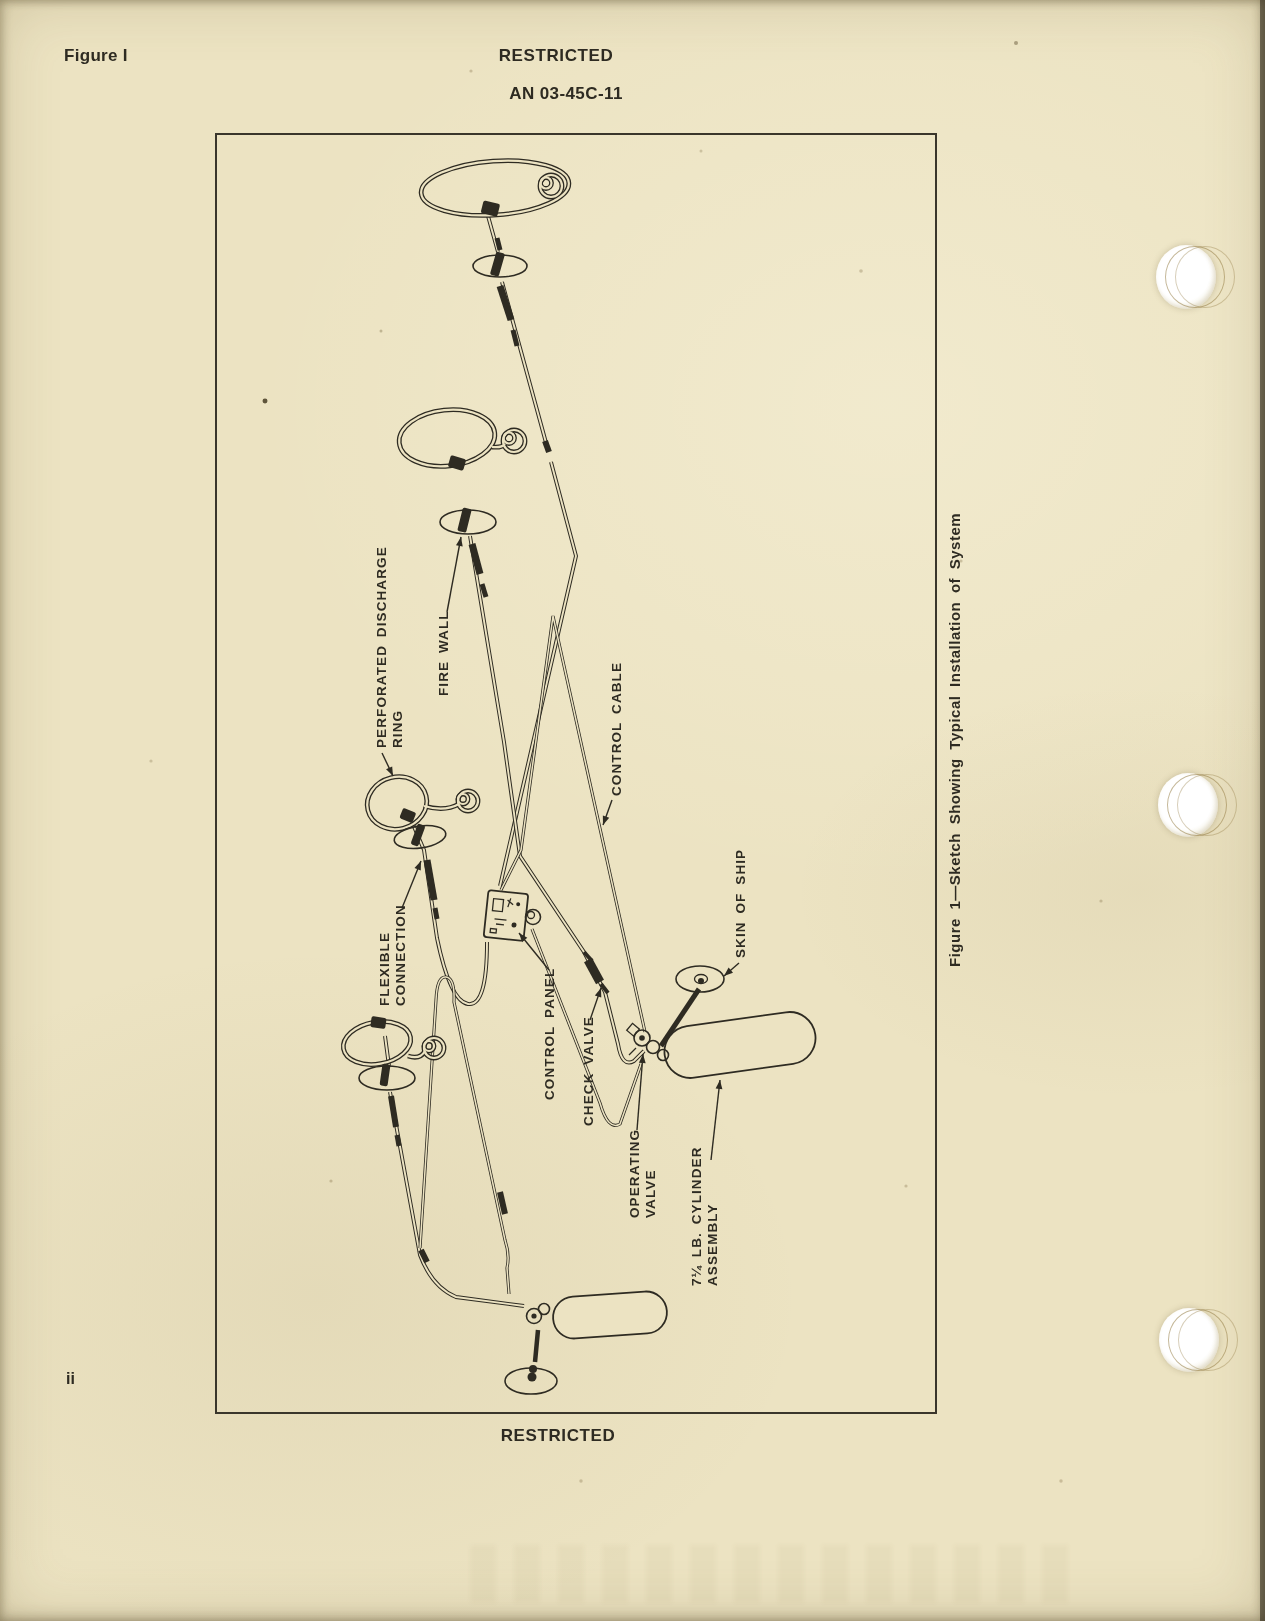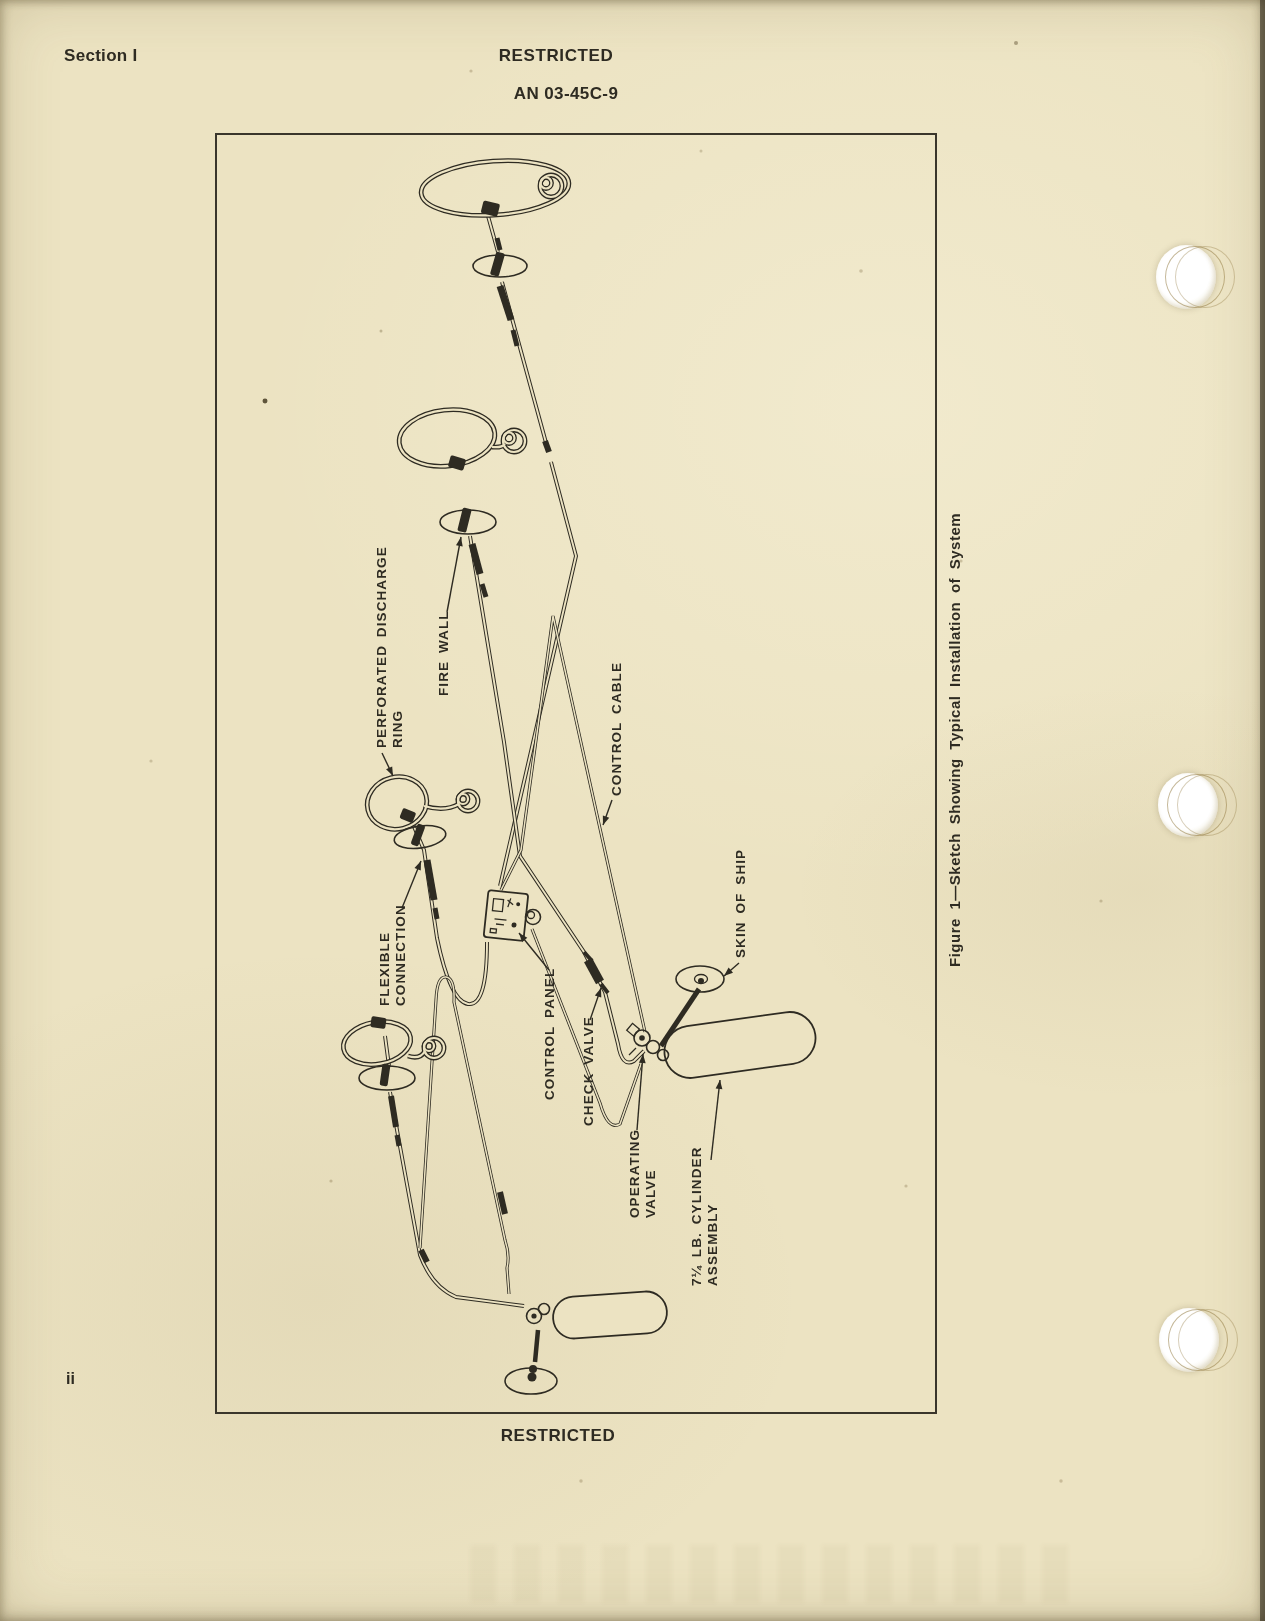--- a/index.html
+++ b/index.html
@@ -115,23 +115,23 @@
 </style>
 </head>
 <body>
 
 <div class="page">
 
   <div class="speckles"></div>
   <div class="ghost"></div>
   <div class="edge-right"></div>
 
-  <div class="hdr-left">Section I</div>
+  <div class="hdr-left">Figure I</div>
   <div class="hdr-center1">RESTRICTED</div>
-  <div class="hdr-center2">AN 03-45C-9</div>
+  <div class="hdr-center2">AN 03-45C-11</div>
 
   <div class="figure-box"></div>
 
   <svg id="sketch" width="1265" height="1621" viewBox="0 0 1265 1621">
     <defs>
       <path id="p1" d="M488,216 L498,252 M502,282 L548,450 M551,462 L576,556 L500,886"></path>
       <path id="p2" d="M470,536 L504,742 L520,856 L584,952 L605,992 L618,1044 Q622,1068 634,1061 L644,1051"></path>
       <path id="p3" d="M501,890 L521,850 L553,616 L645,1032"></path>
       <path id="p4" d="M412,822 L424,850 L437,938 Q450,1001 468,1004 Q487,1007 487,942"></path>
       <path id="p5" d="M385,1036 L389,1066 M390,1092 L420,1255 Q432,1287 456,1297 L524,1306"></path>

